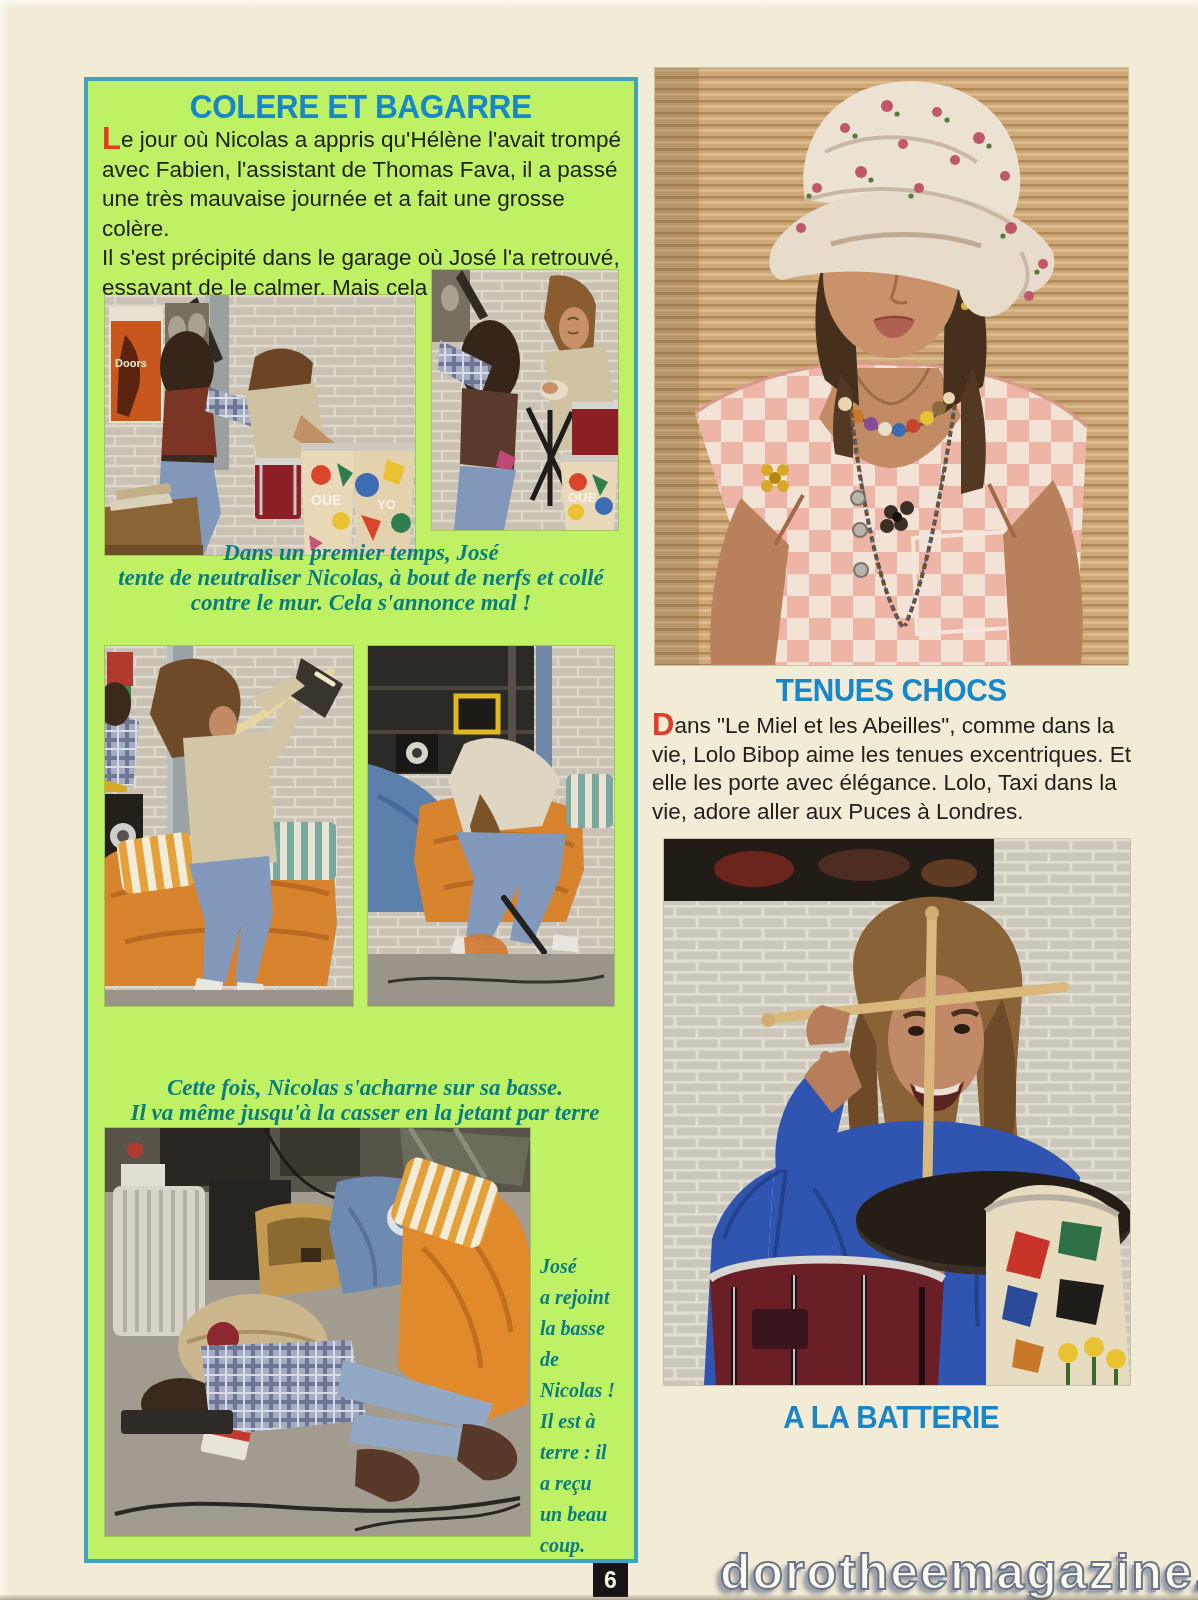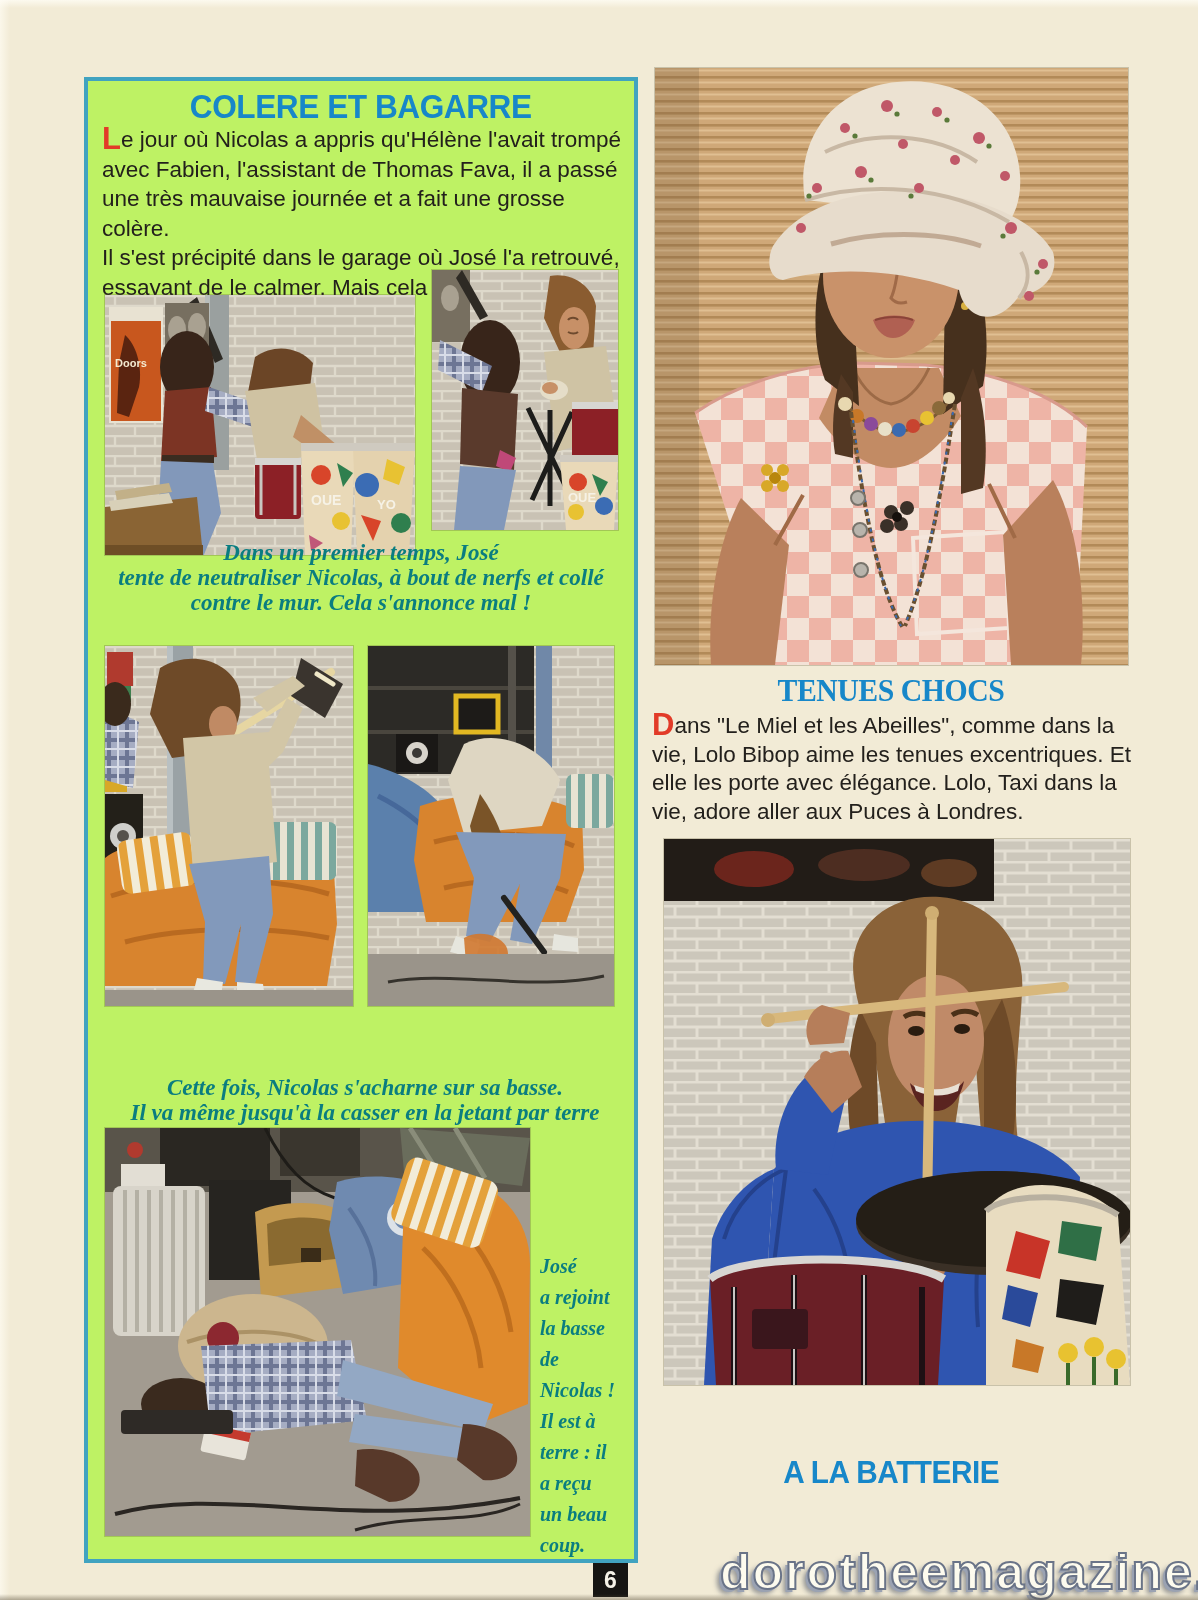--- a/index.html
+++ b/index.html
@@ -443,21 +443,21 @@
             <circle cx="232" cy="458" r="7" fill="#3a3028"></circle>
           <circle cx="242" cy="449" r="5" fill="#16100c"></circle>
         </g>
         <circle cx="203" cy="430" r="7" fill="#b8b4ac" stroke="#78746c" stroke-width="2"></circle>
         <circle cx="205" cy="462" r="7" fill="#b8b4ac" stroke="#78746c" stroke-width="2"></circle>
         <circle cx="206" cy="502" r="7" fill="#b8b4ac" stroke="#78746c" stroke-width="2"></circle>
       </g>
     </svg>
   </figure>
 
-  <h2 class="title t-right rtitle" style="top:672px;font-family:Liberation Serif, serif;">
+  <h2 class="title t-right rtitle" style="top:672px;">
     <span class="cond">TENUES CHOCS</span>
   </h2>
   <p class="body rpar" style="top:712px;"><span class="drop">D</span><span>ans "Le Miel et les Abeilles", comme dans la
 vie, Lolo Bibop aime les tenues excentriques. Et
 elle les porte avec élégance. Lolo, Taxi dans la
 vie, adore aller aux Puces à Londres.</span></p>
 
   <figure class="ph" style="left:664px;top:839px;width:466px;height:546px;" aria-label="Nicolas croise ses baguettes derrière la batterie">
     <svg viewBox="0 0 466 546" preserveAspectRatio="none">
       <rect width="466" height="546" fill="url(#brk2)"></rect>
@@ -523,21 +523,21 @@
         <g>
           <circle cx="404" cy="514" r="10" fill="#e8c230"></circle>
             <circle cx="430" cy="508" r="10" fill="#e8c230"></circle>
           <circle cx="452" cy="520" r="10" fill="#e8c230"></circle>
           <path d="M404 524v22M430 518v28M452 530v16" stroke="#3a6a2a" stroke-width="4"></path>
         </g>
       </g>
     </svg>
   </figure>
 
-  <h2 class="title t-right rtitle" style="top:1454px;">
+  <h2 class="title t-right rtitle" style="top:1399px;">
     <span class="cond">A LA BATTERIE</span>
   </h2>
 
   <div class="pagenum">6</div>
   <div class="watermark">dorotheemagazine.fr</div>
 
   <div class="edge-bottom"></div>
 </div>
 
 </body></html>

